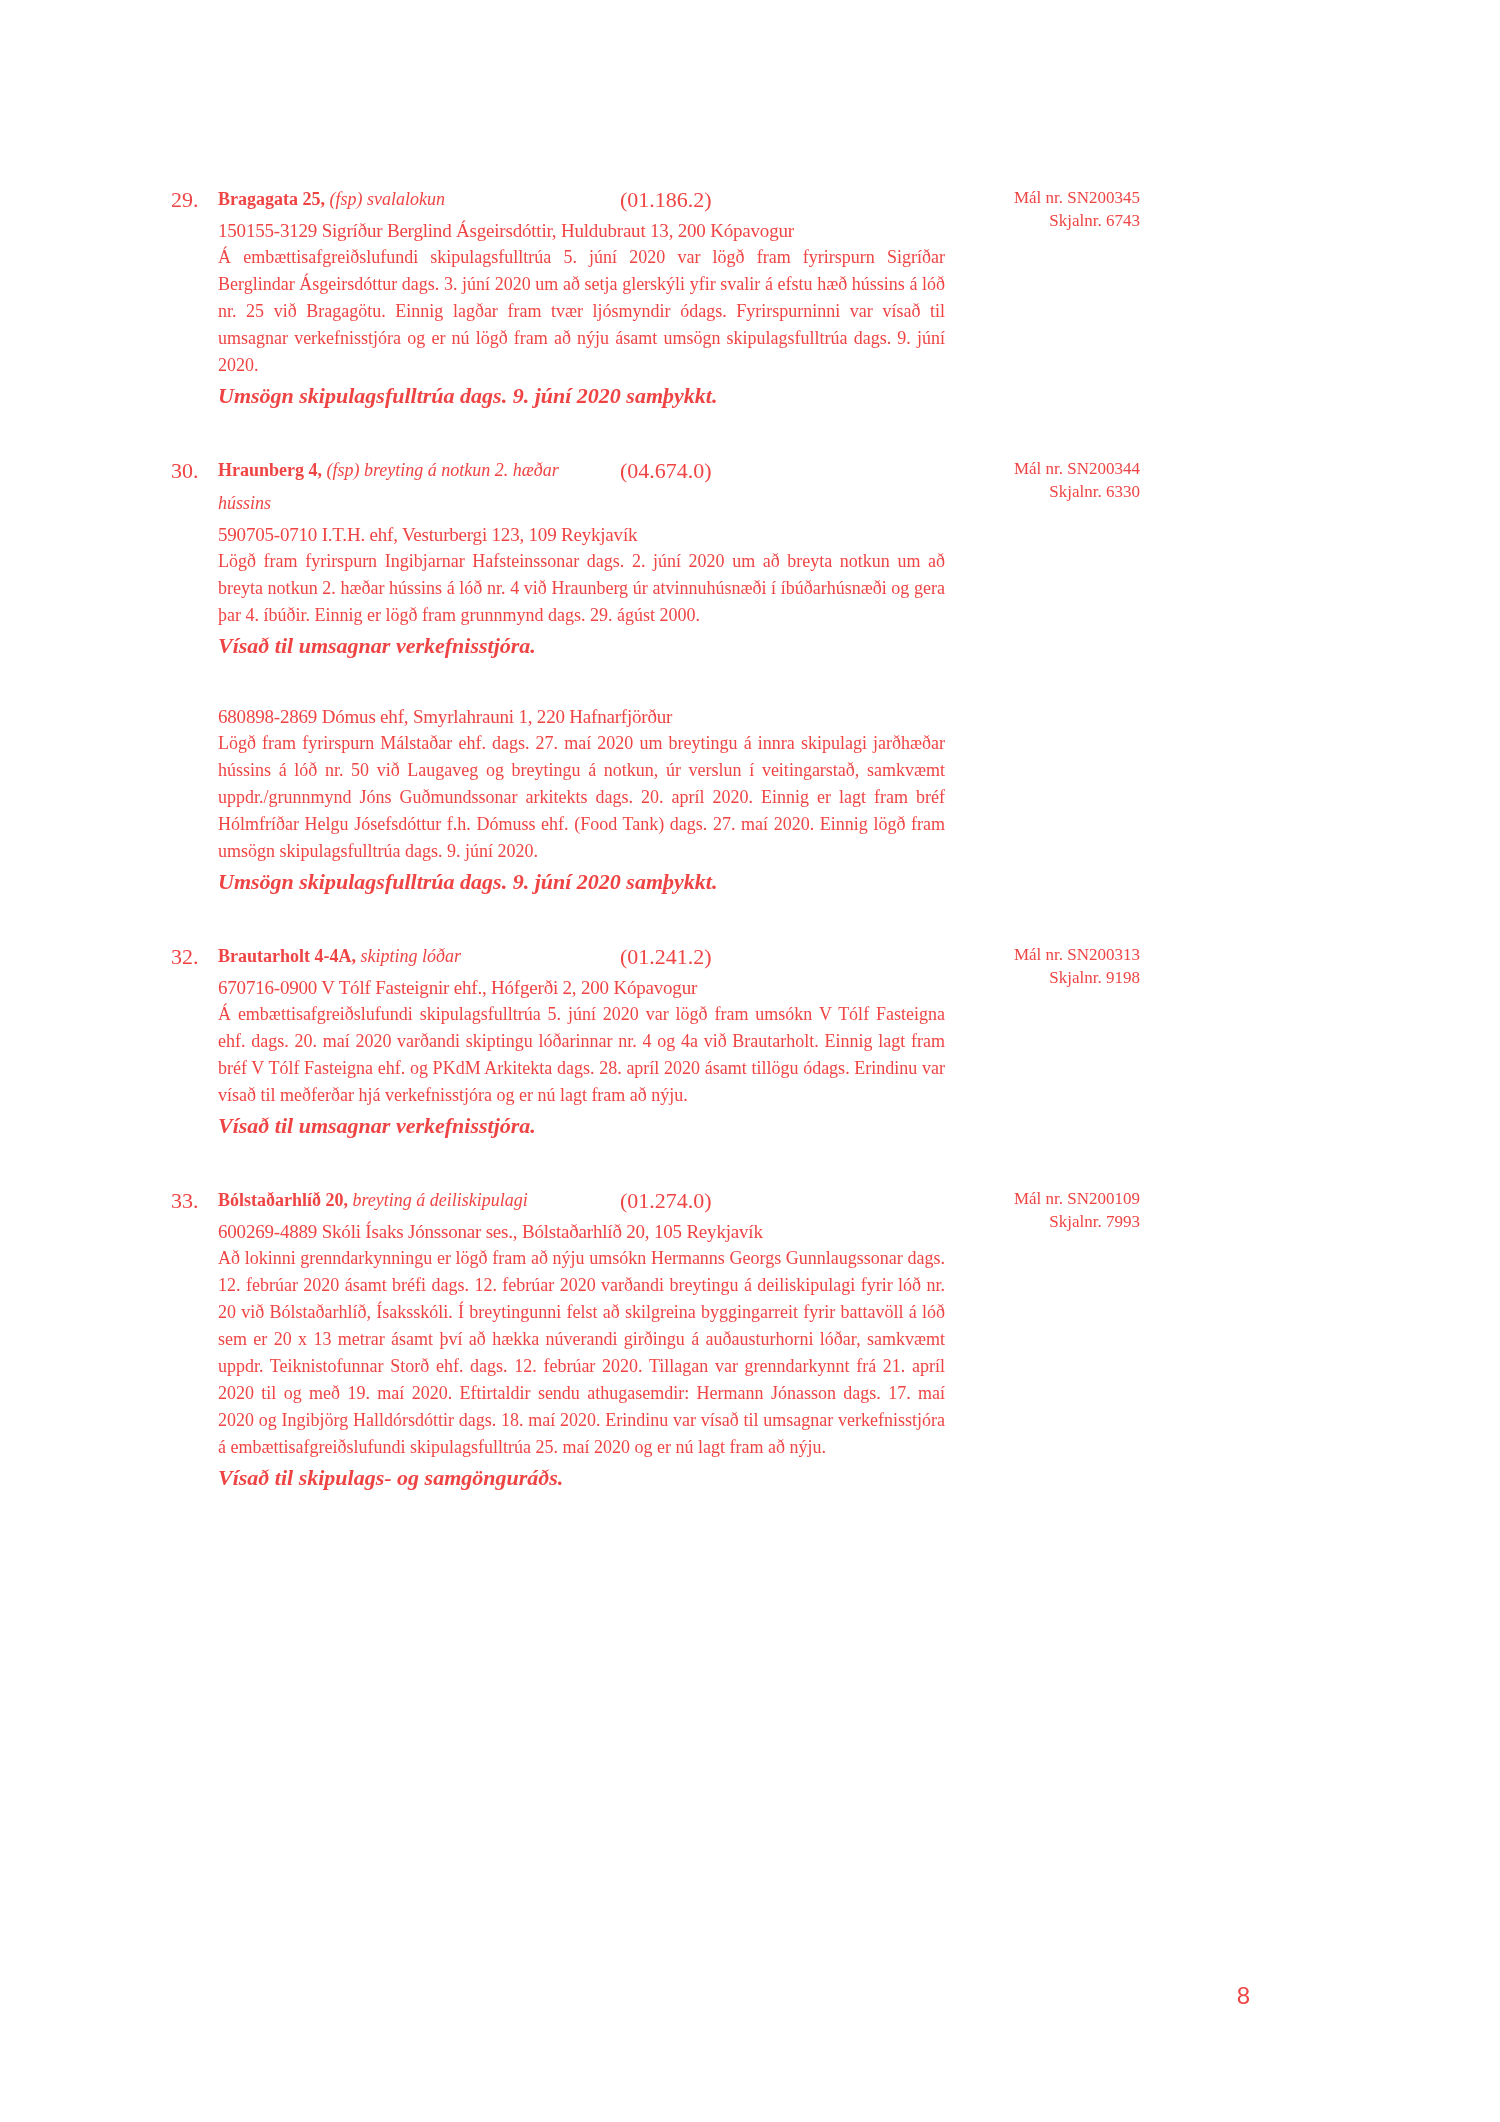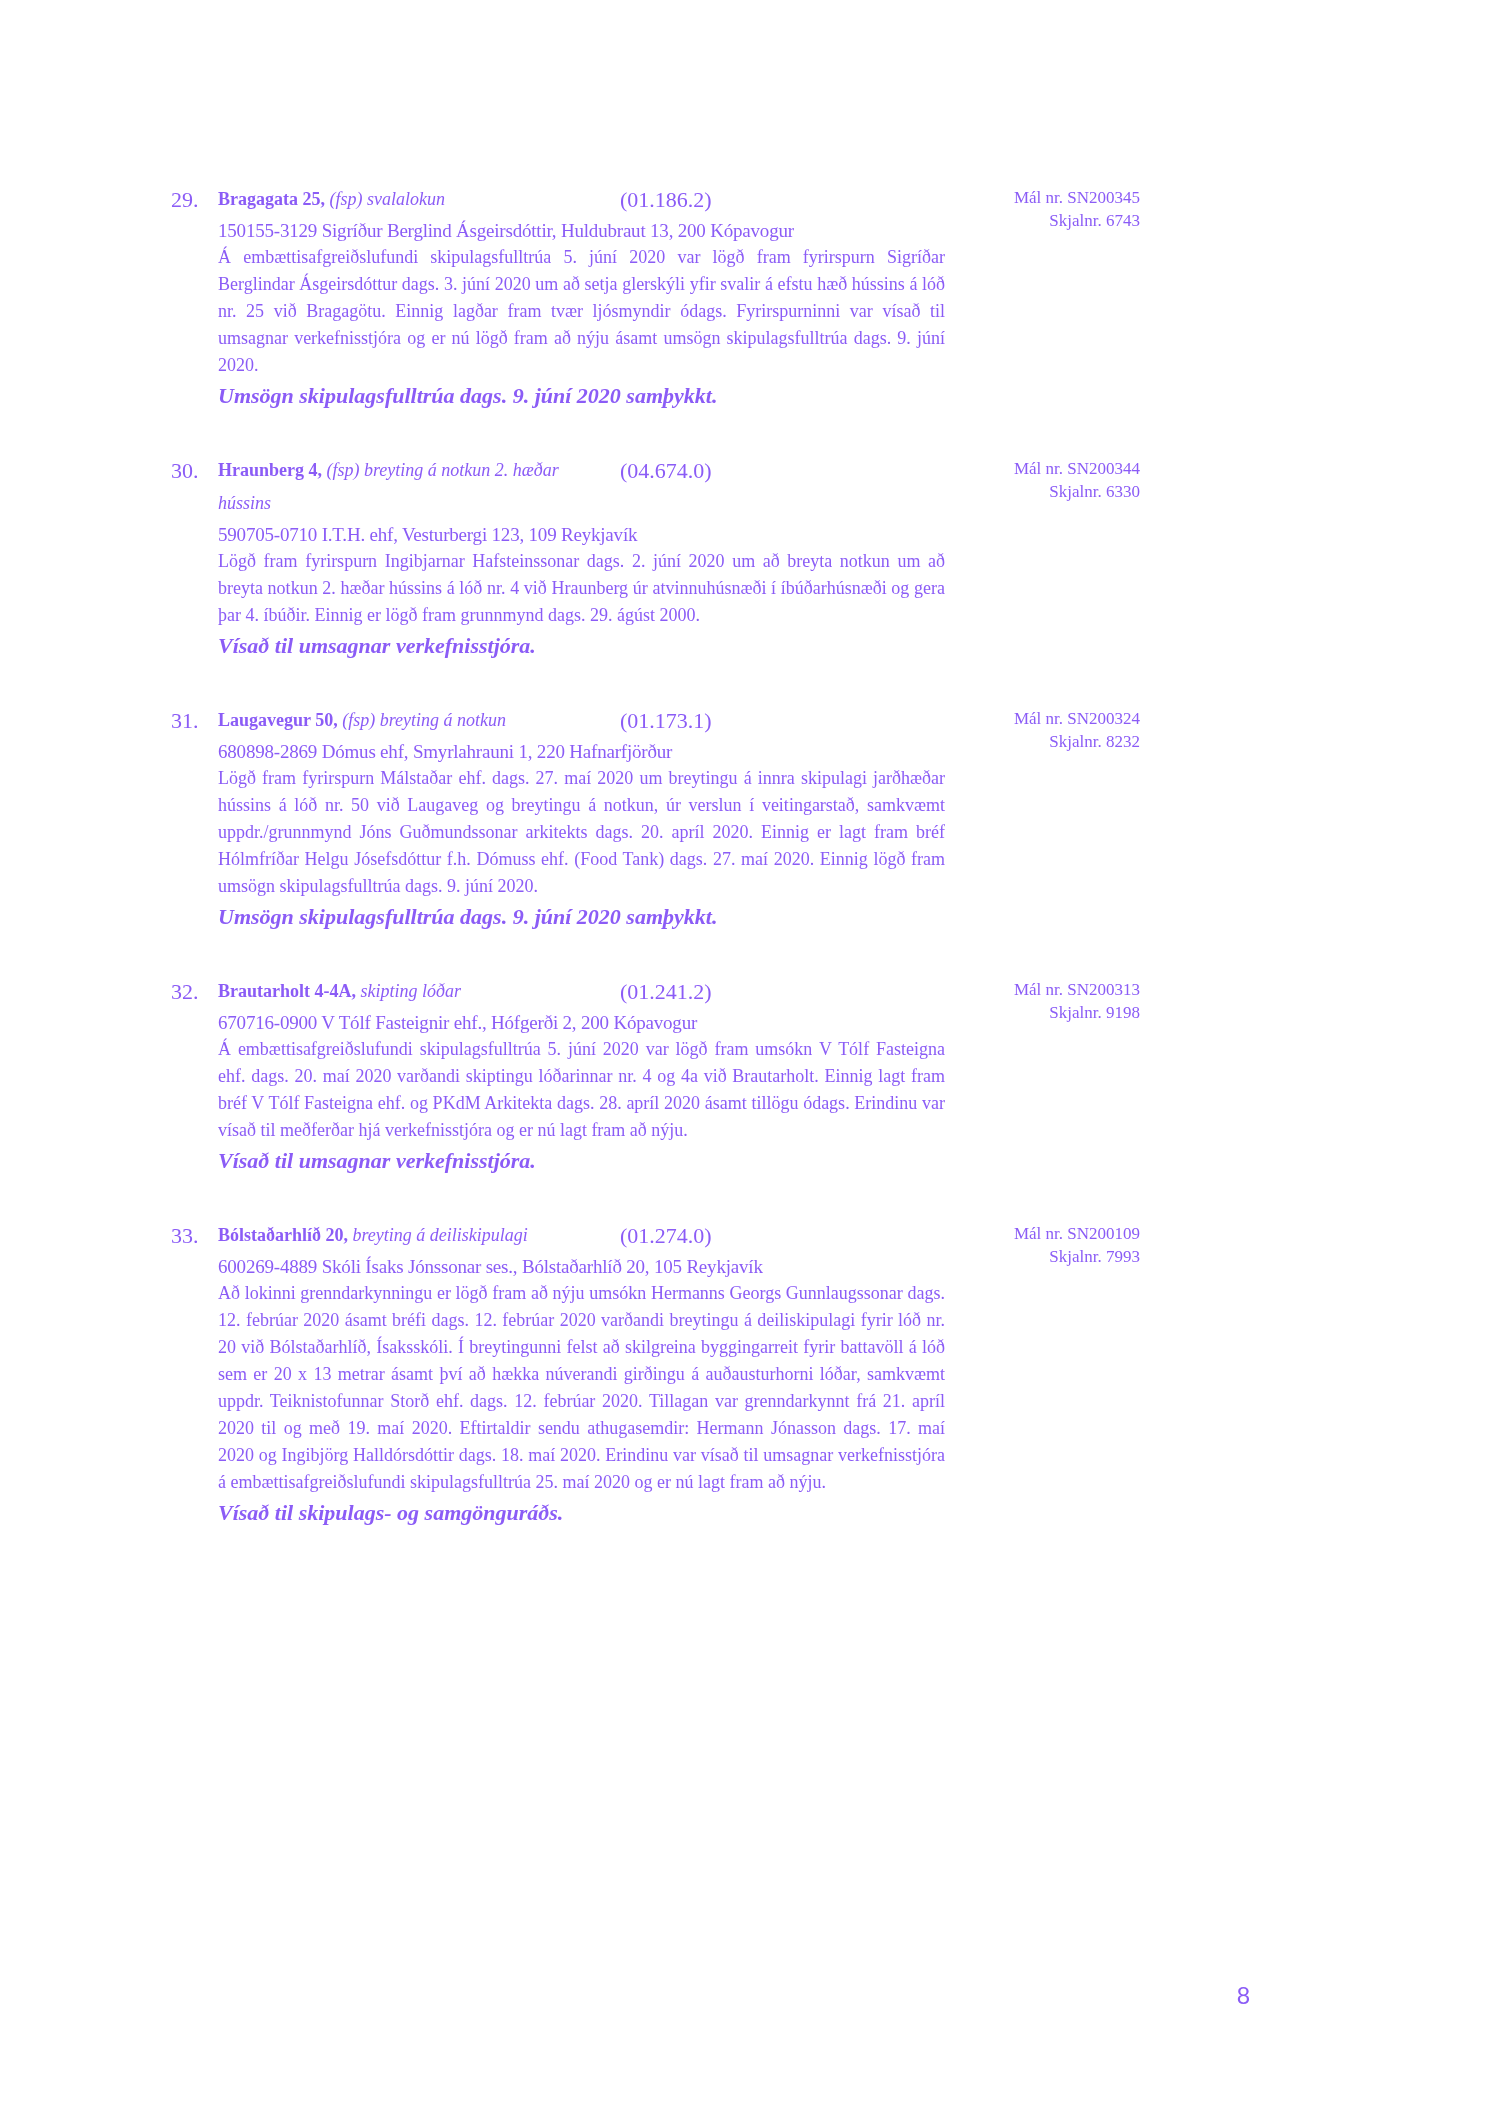--- a/index.html
+++ b/index.html
@@ -5,21 +5,21 @@
   html, body {
     margin: 0;
     padding: 0;
     background: #ffffff;
   }
   .page {
     position: relative;
     width: 1500px;
     height: 2122px;
     background: #ffffff;
-    color: #8b5cf6;
+    color: #ef4444;
     font-family: "Liberation Serif", serif;
     overflow: hidden;
   }
   .content {
     position: absolute;
     left: 218px;
     top: 183px;
     width: 922px;
   }
   .item { position: relative; }
@@ -122,29 +122,20 @@
         </div>
       </div>
       <div class="regs">
           <div>590705-0710 I.T.H. ehf, Vesturbergi 123, 109 Reykjavík</div>
         </div>
       <div class="body-text">Lögð fram fyrirspurn Ingibjarnar Hafsteinssonar dags. 2. júní 2020 um að breyta notkun um að breyta notkun 2. hæðar hússins á lóð nr. 4 við Hraunberg úr atvinnuhúsnæði í íbúðarhúsnæði og gera þar 4. íbúðir. Einnig er lögð fram grunnmynd dags. 29. ágúst 2000.</div>
       <div class="resolution">Vísað til umsagnar verkefnisstjóra.</div>
     </div>
 
     <div class="item">
-      <div class="head">
-        <span class="num">31.</span>
-        <div class="title"><span class="t-bold">Laugavegur 50,</span> <span class="t-ital">(fsp) breyting á notkun</span></div>
-        <span class="code">(01.173.1)</span>
-        <div class="case">
-          <div>Mál nr. SN200324</div>
-          <div>Skjalnr. 8232</div>
-        </div>
-      </div>
       <div class="regs">
           <div>680898-2869 Dómus ehf, Smyrlahrauni 1, 220 Hafnarfjörður</div>
         </div>
       <div class="body-text">Lögð fram fyrirspurn Málstaðar ehf. dags. 27. maí 2020 um breytingu á innra skipulagi jarðhæðar hússins á lóð nr. 50 við Laugaveg og breytingu á notkun, úr verslun í veitingarstað, samkvæmt uppdr./grunnmynd Jóns Guðmundssonar arkitekts dags. 20. apríl 2020. Einnig er lagt fram bréf Hólmfríðar Helgu Jósefsdóttur f.h. Dómuss ehf. (Food Tank) dags. 27. maí 2020. Einnig lögð fram umsögn skipulagsfulltrúa dags. 9. júní 2020.</div>
       <div class="resolution">Umsögn skipulagsfulltrúa dags. 9. júní 2020 samþykkt.</div>
     </div>
 
     <div class="item">
       <div class="head">
         <span class="num">32.</span>

